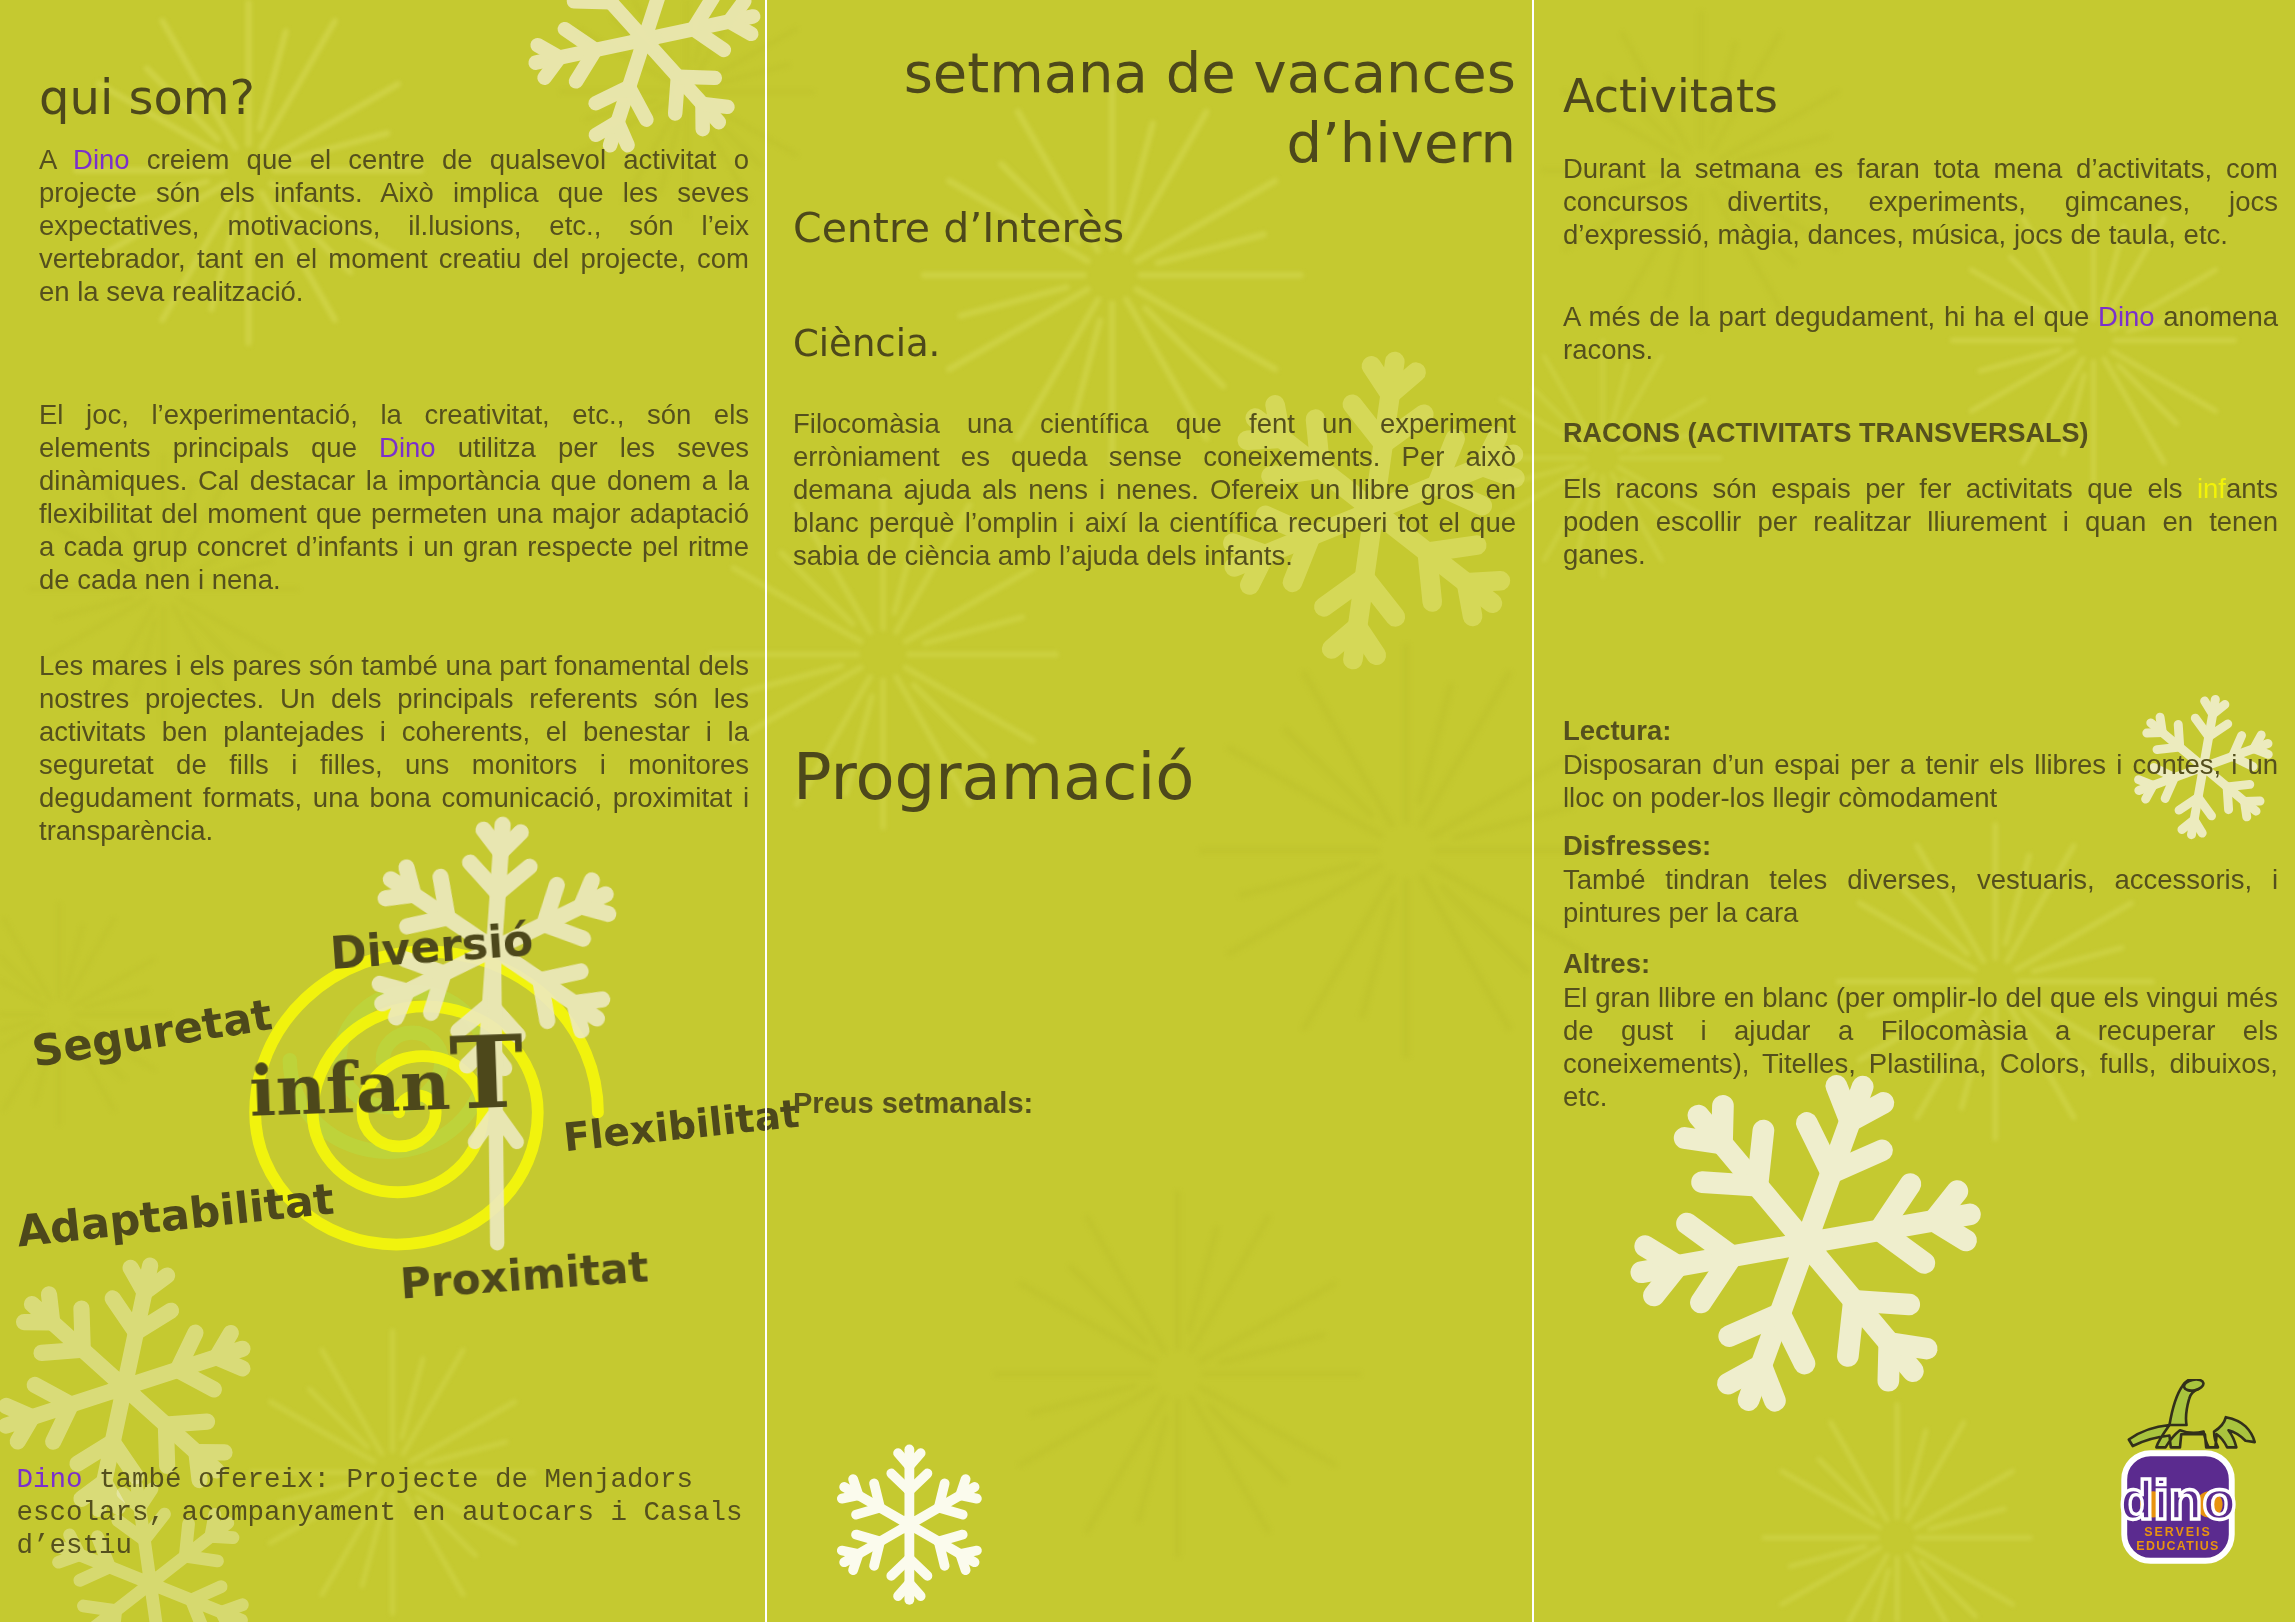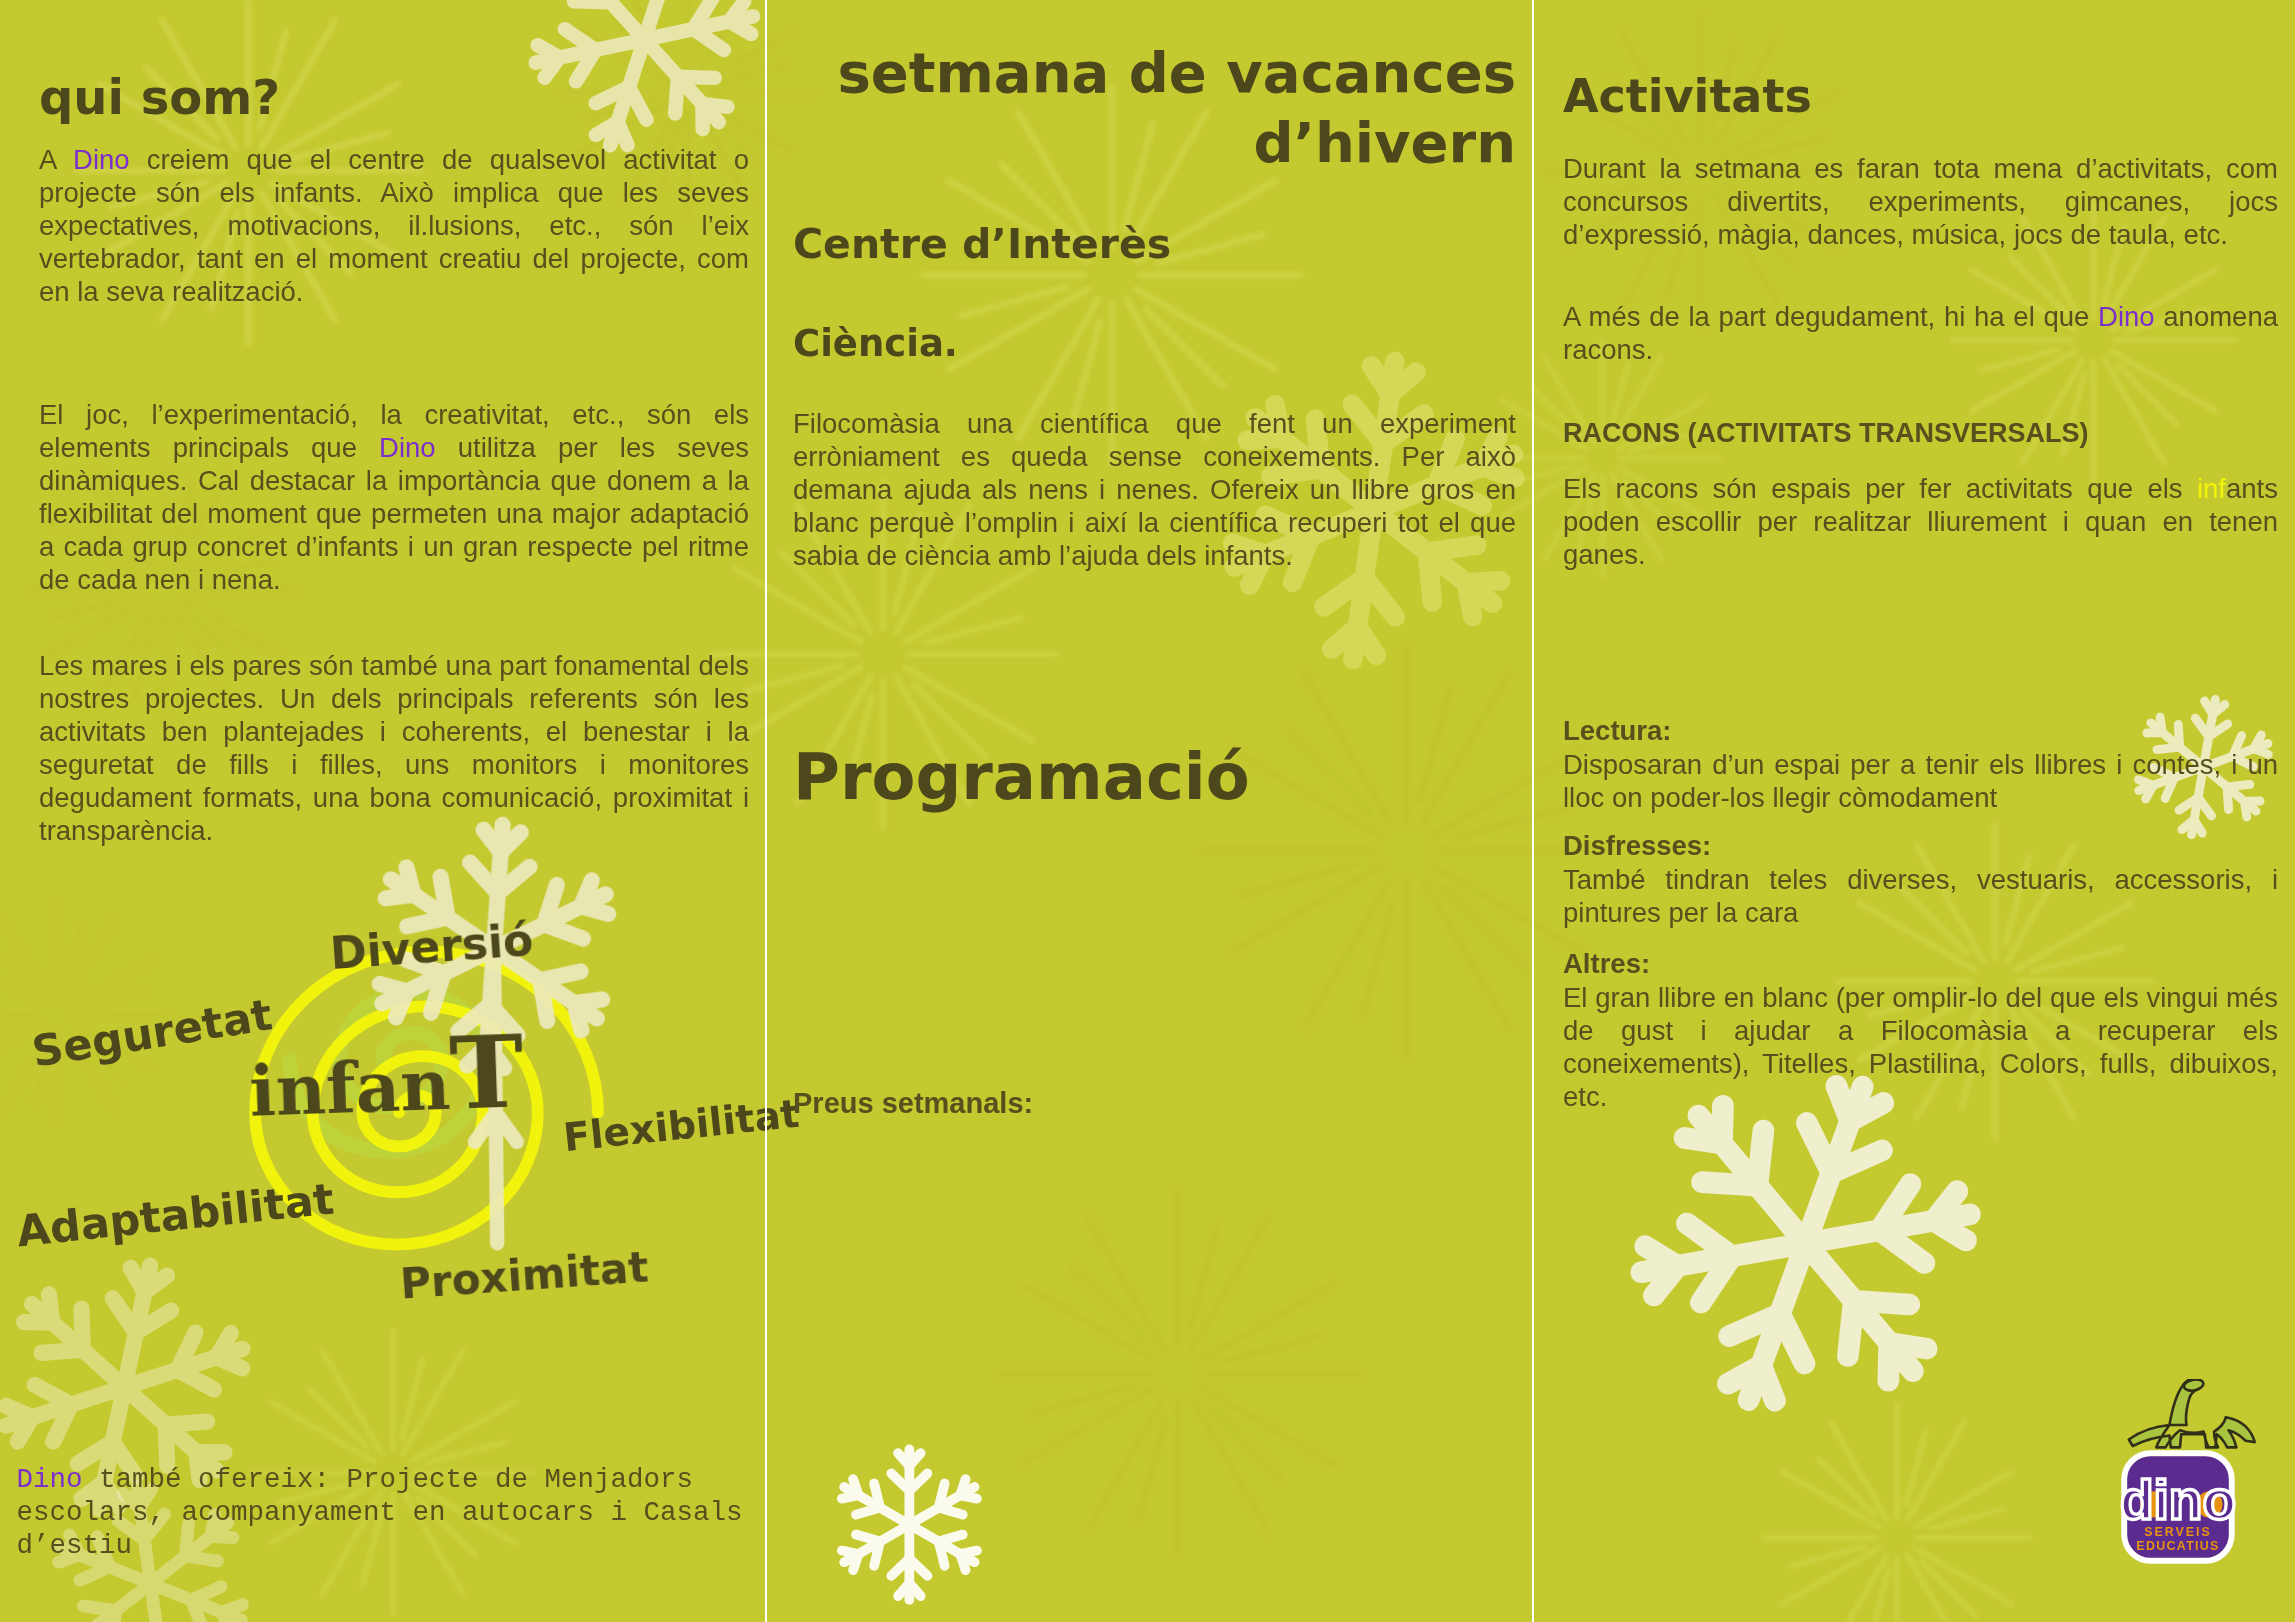--- a/index.html
+++ b/index.html
@@ -9,21 +9,21 @@
     font-family:"Liberation Sans", sans-serif;
     color:var(--text-body);
   }
   svg.texture{position:absolute;left:0;top:0;z-index:0;filter:blur(2px);}
   svg.decor{position:absolute;left:0;top:0;z-index:1;}
   .divider{position:absolute;top:0;width:2px;height:1623px;background:var(--divider-white);z-index:3;}
   .col-content{position:absolute;z-index:2;}
   .justify{text-align:justify;}
   p{margin:0;}
   .body-text{font-size:27.5px;line-height:33px;}
-  .hand{font-family:"DejaVu Sans", sans-serif;font-weight:bold;color:var(--text-heading);}
+  .hand{font-family:"DejaVu Sans", sans-serif;font-weight:normal;color:var(--text-heading);}
   .seg-purple{color:var(--accent-purple);}
   .seg-yellow{color:var(--highlight-yellow);}
   .price-line{white-space:nowrap;}
   .sec-label{font-weight:bold;font-size:27.5px;line-height:35px;color:var(--text-body);}
   .cloud-word{position:absolute;z-index:2;font-family:"DejaVu Sans", sans-serif;font-weight:bold;color:#4d481b;white-space:nowrap;}
   .infant-word{font-family:"DejaVu Serif", serif;font-weight:bold;}
   .infant-word .cap{font-size:99px;}
   .logo{position:absolute;z-index:2;}
 </style>
 </head>
@@ -122,21 +122,21 @@
   <div class="cloud-word" style="left:16.4px;top:1190px;font-size:43px;transform:rotate(-6deg);">Adaptabilitat</div>
   <div class="cloud-word" style="left:400px;top:1251px;font-size:42px;transform:rotate(-4deg);">Proximitat</div>
 
   <p class="col-content body-text" style="left:16.4px;top:1463px;width:739px;font-family:Liberation Mono, monospace;"><span class="seg-purple">Dino</span><span> també ofereix: Projecte de Menjadors escolars, acompanyament en autocars i Casals d’estiu</span></p>
 
   <div class="col-content hand" style="left:793px;top:38px;width:723px;text-align:right;font-size:56px;line-height:1.25;">
     <div>setmana de vacances</div>
     <div>d’hivern</div>
   </div>
 
-  <div class="col-content hand" style="left:793px;top:220px;font-size:41px;">Centre d’Interès</div>
+  <div class="col-content hand" style="left:793px;top:204px;font-size:41px;">Centre d’Interès</div>
   <div class="col-content hand" style="left:793px;top:322px;font-size:37px;">Ciència.</div>
   <p class="col-content body-text justify" style="left:793px;top:407px;width:723px;">Filocomàsia una científica que fent un experiment erròniament es queda sense coneixements. Per això demana ajuda als nens i nenes. Ofereix un llibre gros en blanc perquè l’omplin i així la científica recuperi tot el que sabia de ciència amb l’ajuda dels infants.</p>
 
   <div class="col-content hand" style="left:793px;top:740px;font-size:64px;">Programació</div>
 
   <div class="col-content sec-label" style="left:793px;top:1086px;font-size:29px;">Preus setmanals:</div>
 
   <div class="col-content hand" style="left:1563px;top:69px;font-size:46px;">Activitats</div>
 
   <p class="col-content body-text justify" style="left:1563px;top:152px;width:715px;">Durant la setmana es faran tota mena d’activitats, com concursos divertits, experiments, gimcanes, jocs d’expressió, màgia, dances, música, jocs de taula, etc.</p>

